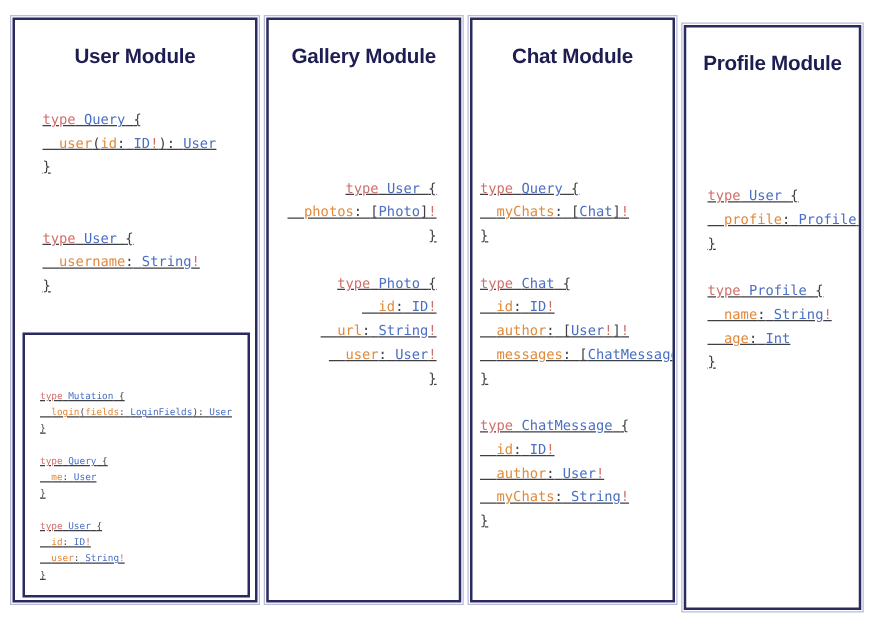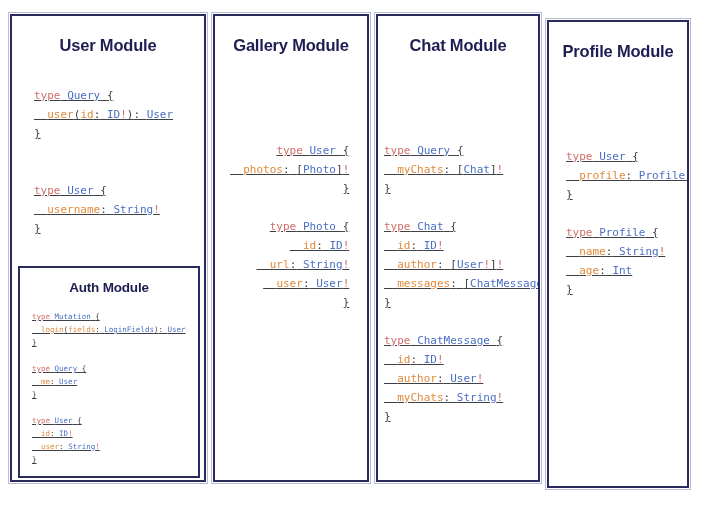--- a/index.html
+++ b/index.html
@@ -91,21 +91,20 @@
     <pre class="code codewrap" style="left:22px; top:70px;"><span class="kw">type</span> <span class="typ">Query</span> <span class="pun">{</span>
   <span class="fld">user</span><span class="pun">(</span><span class="fld">id</span><span class="pun">:</span> <span class="typ">ID</span><span class="bang">!</span><span class="pun">)</span><span class="pun">:</span> <span class="typ">User</span>
 <span class="pun">}</span>
 
 
 <span class="kw">type</span> <span class="typ">User</span> <span class="pun">{</span>
   <span class="fld">username</span><span class="pun">:</span> <span class="typ">String</span><span class="bang">!</span>
 <span class="pun">}</span></pre>
 
     <div class="subcard" style="left:6px; top:250px; width:182px; height:212px;">
-      <div class="col-title" style="margin-top:12px;">Auth Module</div>
       <pre class="code small codewrap" style="left:12px; top:42px;"><span class="kw">type</span> <span class="typ">Mutation</span> <span class="pun">{</span>
   <span class="fld">login</span><span class="pun">(</span><span class="fld">fields</span><span class="pun">:</span> <span class="typ">LoginFields</span><span class="pun">)</span><span class="pun">:</span> <span class="typ">User</span>
 <span class="pun">}</span>
 
 <span class="kw">type</span> <span class="typ">Query</span> <span class="pun">{</span>
   <span class="fld">me</span><span class="pun">:</span> <span class="typ">User</span>
 <span class="pun">}</span>
 
 <span class="kw">type</span> <span class="typ">User</span> <span class="pun">{</span>
   <span class="fld">id</span><span class="pun">:</span> <span class="typ">ID</span><span class="bang">!</span>

